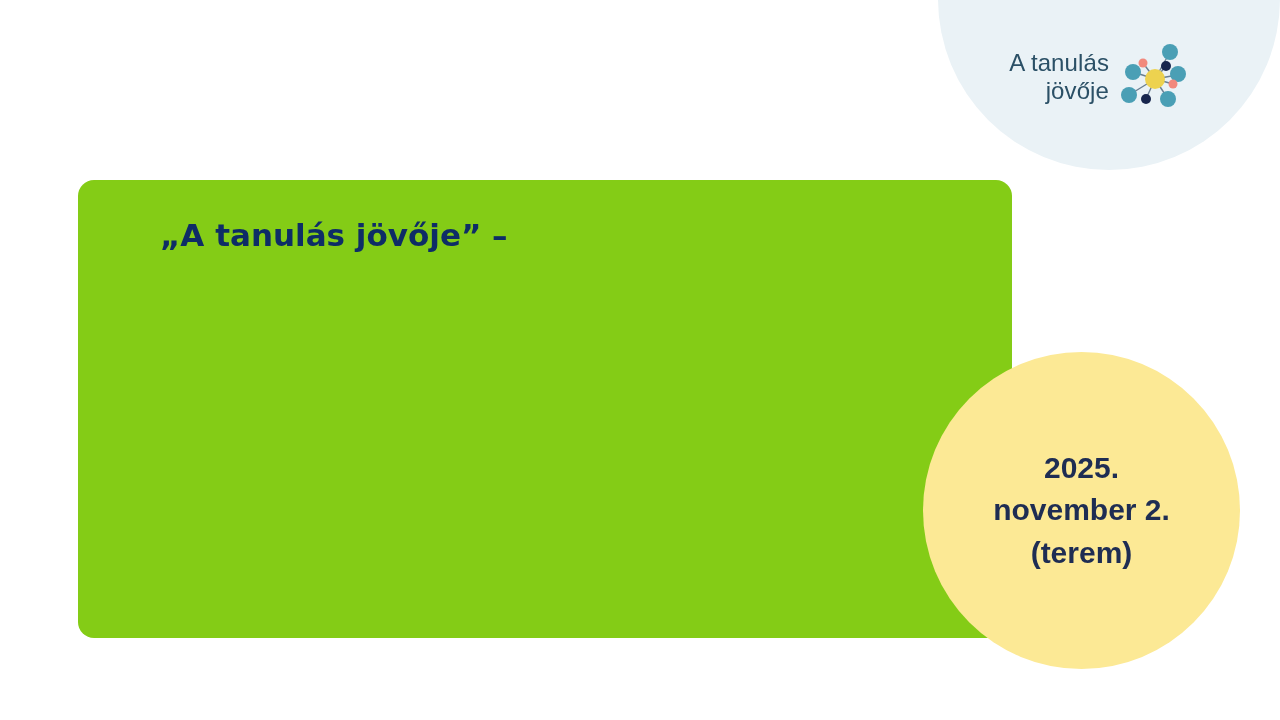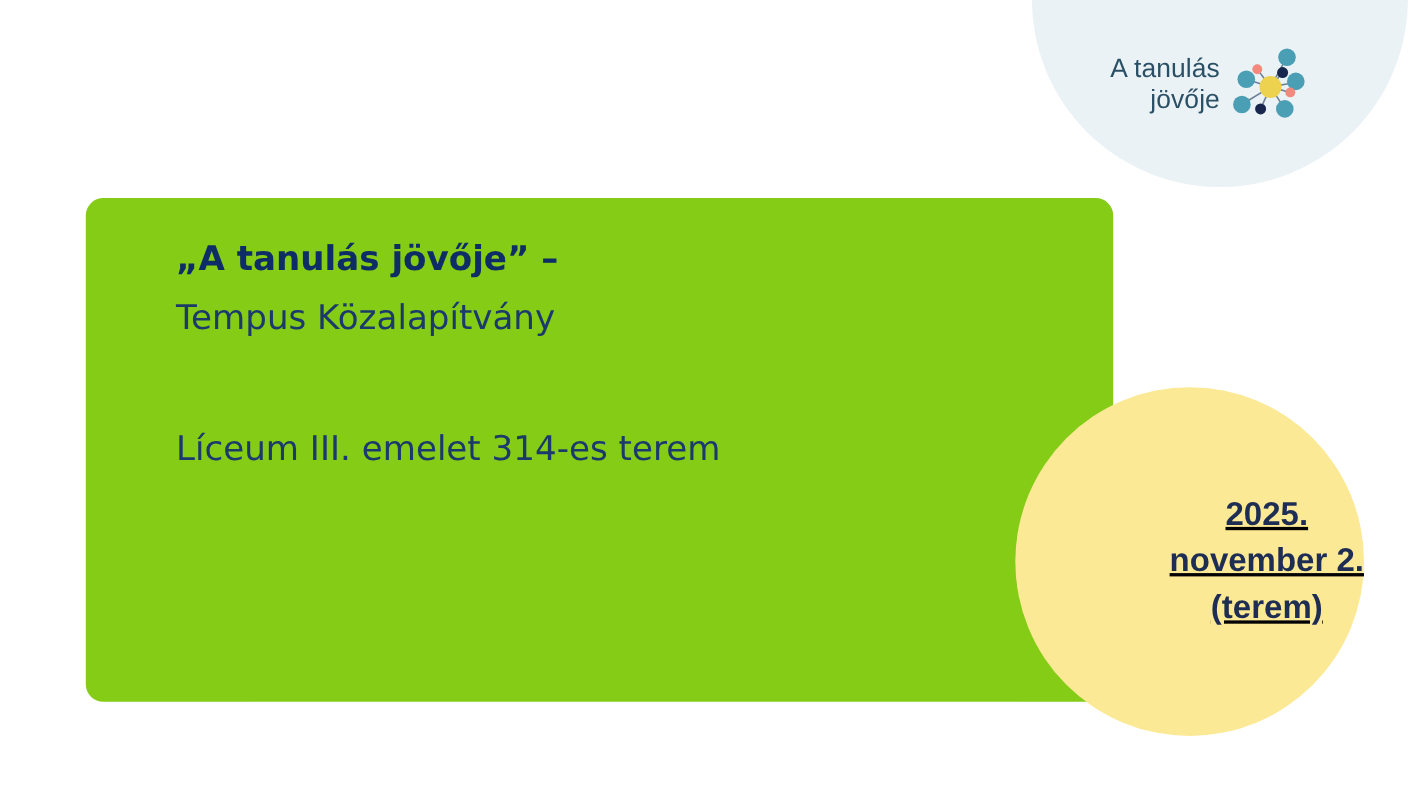--- a/index.html
+++ b/index.html
@@ -120,22 +120,21 @@
   .date-bubble {
     position: absolute;
     left: 923px;
     top: 352px;
     width: 317px;
     height: 317px;
     background: #fce995;
     border-radius: 50%;
     display: flex;
     align-items: center;
-    justify-content: flex-end;
-    text-decoration: underline;
+    justify-content: center;
   }
   .date-bubble-text {
     text-align: center;
     font-family: "Liberation Sans", sans-serif;
     font-size: 30px;
     font-weight: bold;
     color: #1e2d53;
     line-height: 1.42;
   }
   .date-bubble-text span { display: block; white-space: nowrap; }
@@ -176,23 +175,21 @@
         <circle cx="58" cy="43" r="4.5" fill="#f2897d"></circle>
         <circle cx="40" cy="38" r="10" fill="#edd24f"></circle>
       </svg>
     </span>
   </div>
 
 
   <div class="info-panel">
     <div class="info-panel-inner">
       <div class="session-title">„A tanulás jövője” –</div>
-      <div class="session-org">Tempus Közalapítvány</div>
       <div class="venue-block">
-        <div class="venue-line">Líceum III. emelet 314-es terem</div>
       </div>
     </div>
   </div>
 
   <div class="date-bubble">
     <div class="date-bubble-text">
       <span>2025.</span>
       <span>november 2.</span>
       <span>(terem)</span>
     </div>

